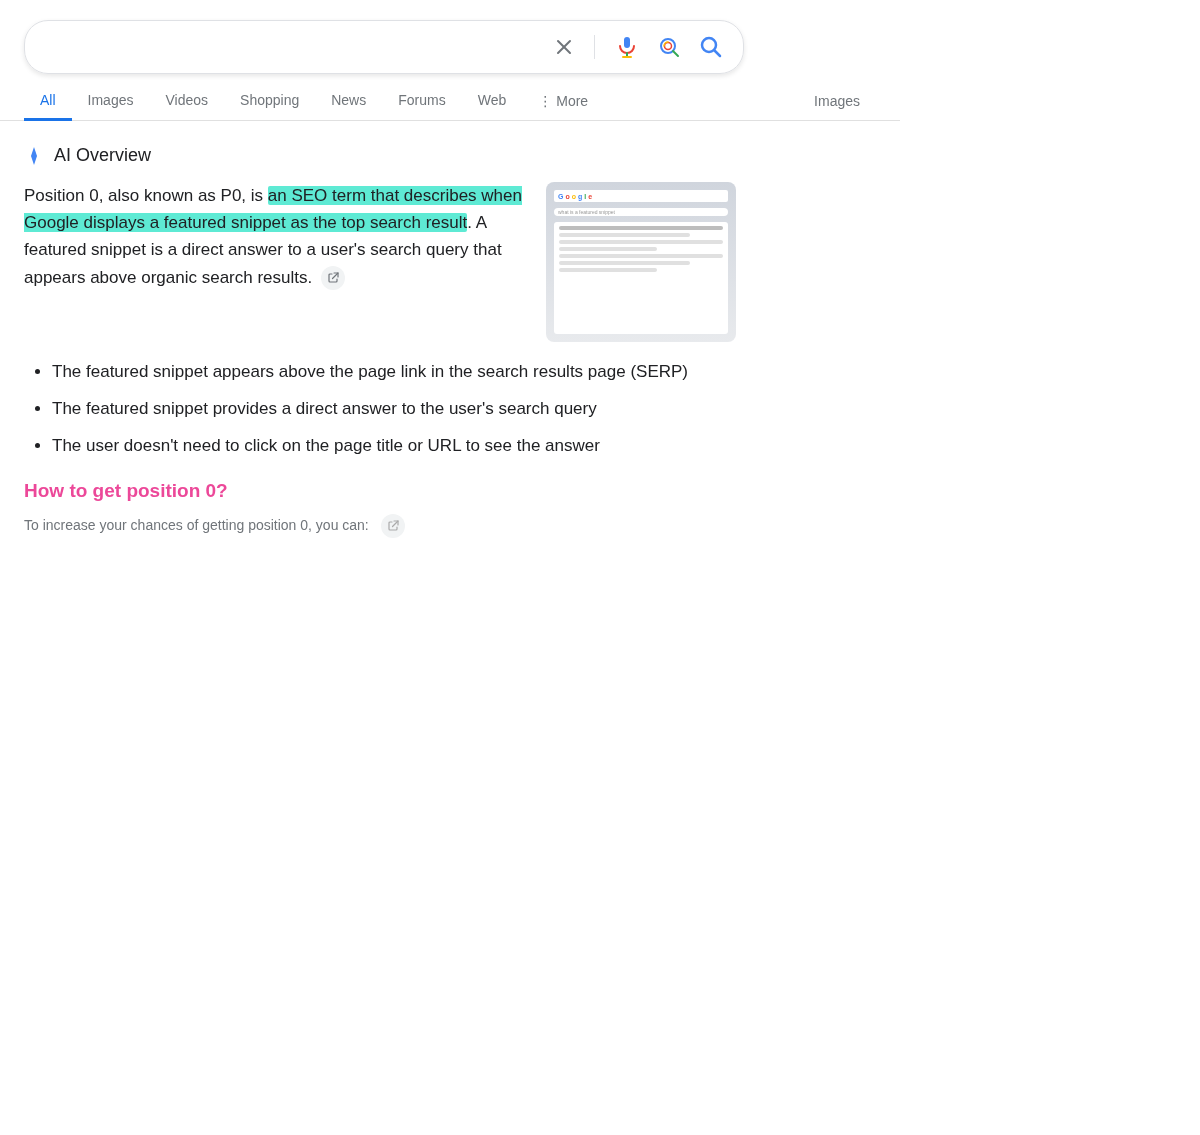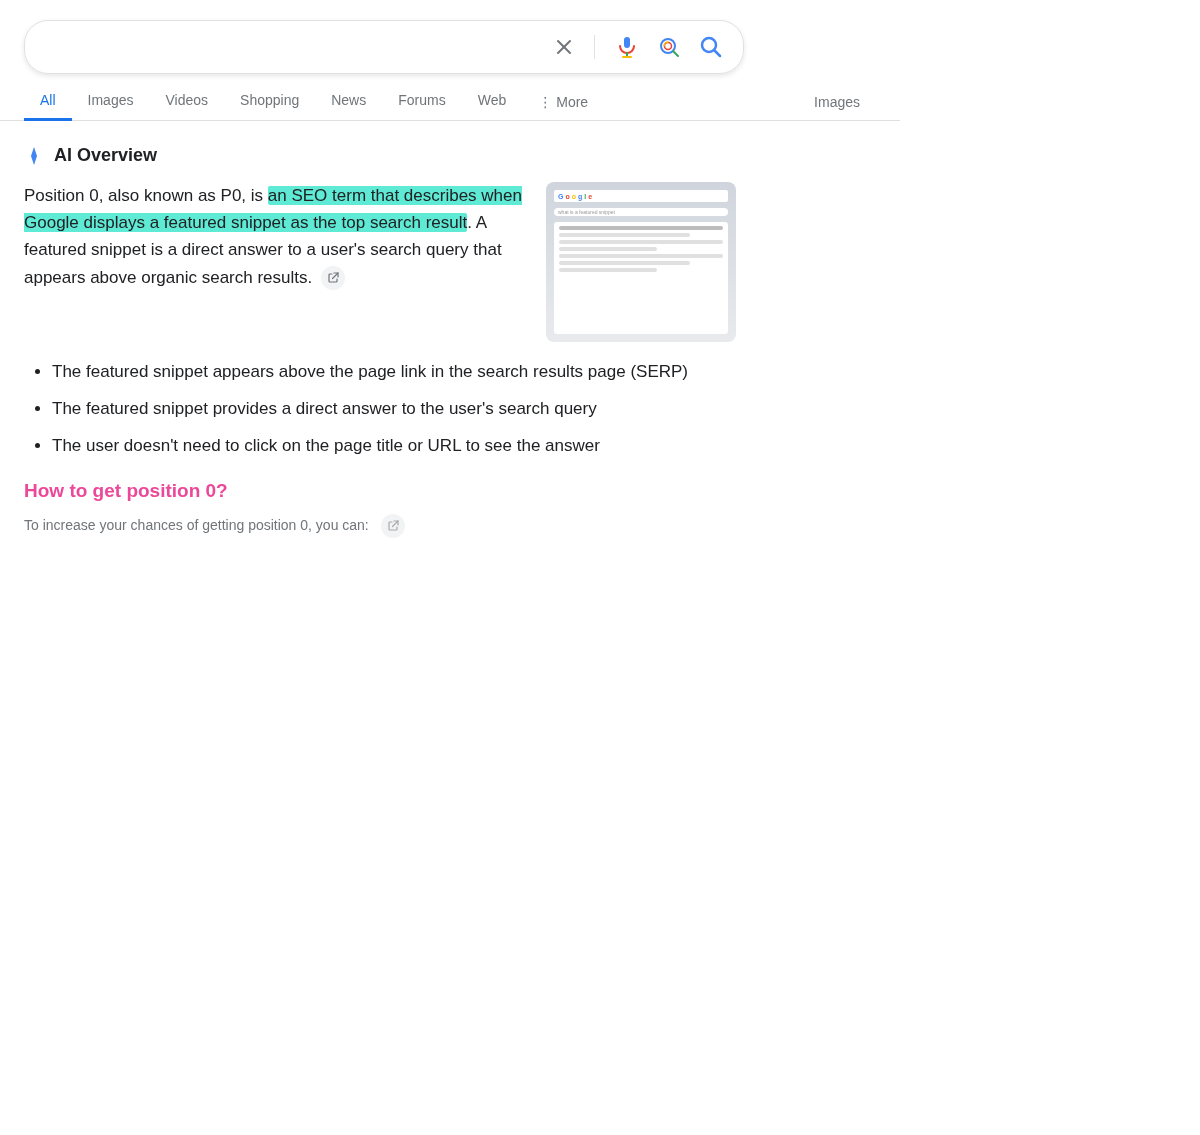--- a/index.html
+++ b/index.html
@@ -73,21 +73,21 @@
 
     
     .search-magnifier svg {
       width: 24px;
       height: 24px;
     }
 
     
     .nav-tabs {
       display: flex;
-      align-items: flex-end;
+      align-items: center;
       padding: 8px 24px 0 24px;
       border-bottom: 1px solid #e0e0e0;
       gap: 0;
       max-width: 900px;
     }
 
     .nav-tab {
       padding: 10px 16px;
       font-size: 14px;
       color: #70757a;
@@ -137,21 +137,21 @@
     }
 
     .ai-diamond {
       width: 20px;
       height: 20px;
       flex-shrink: 0;
     }
 
     .ai-overview-label {
       font-size: 18px;
-      font-weight: 700;
+      font-weight: 400;
       color: #202124;
     }
 
     
     .content-with-image {
       display: flex;
       gap: 20px;
       margin-bottom: 16px;
     }
 

